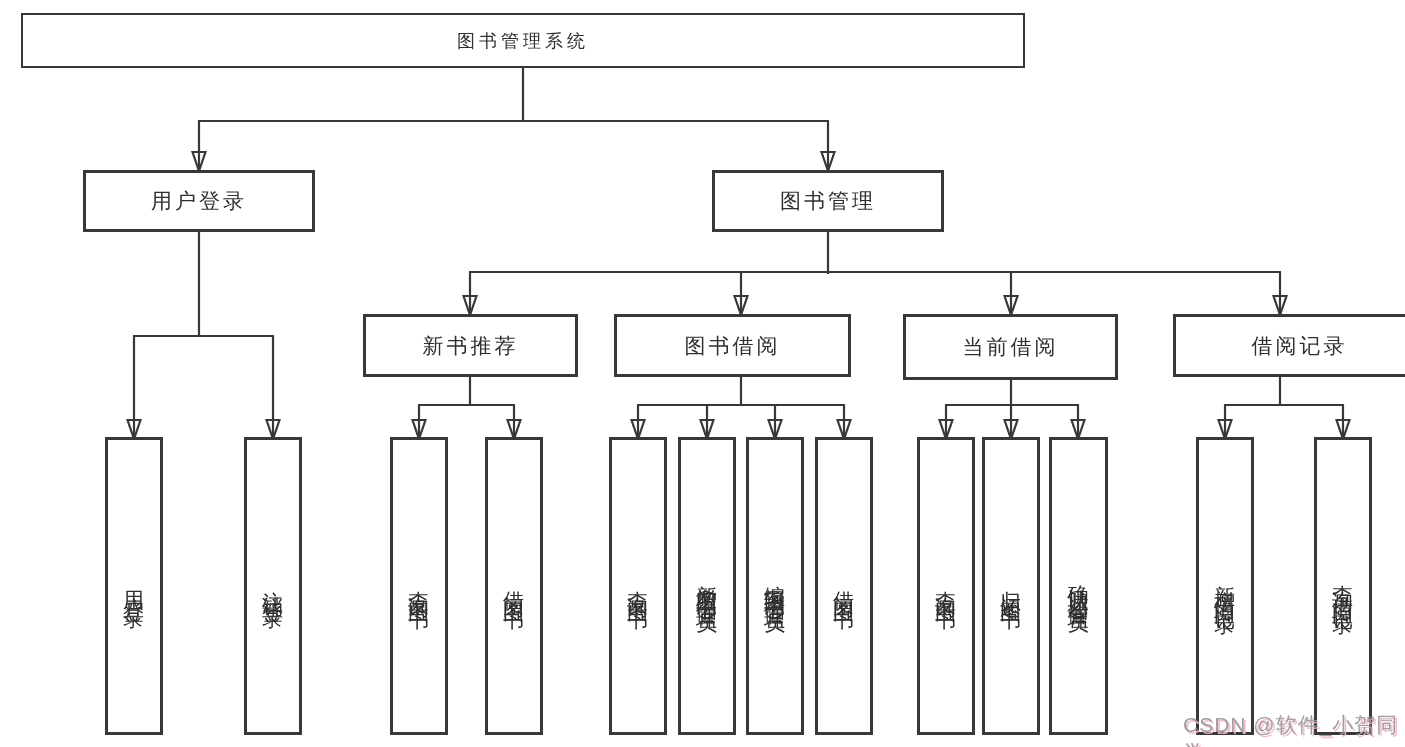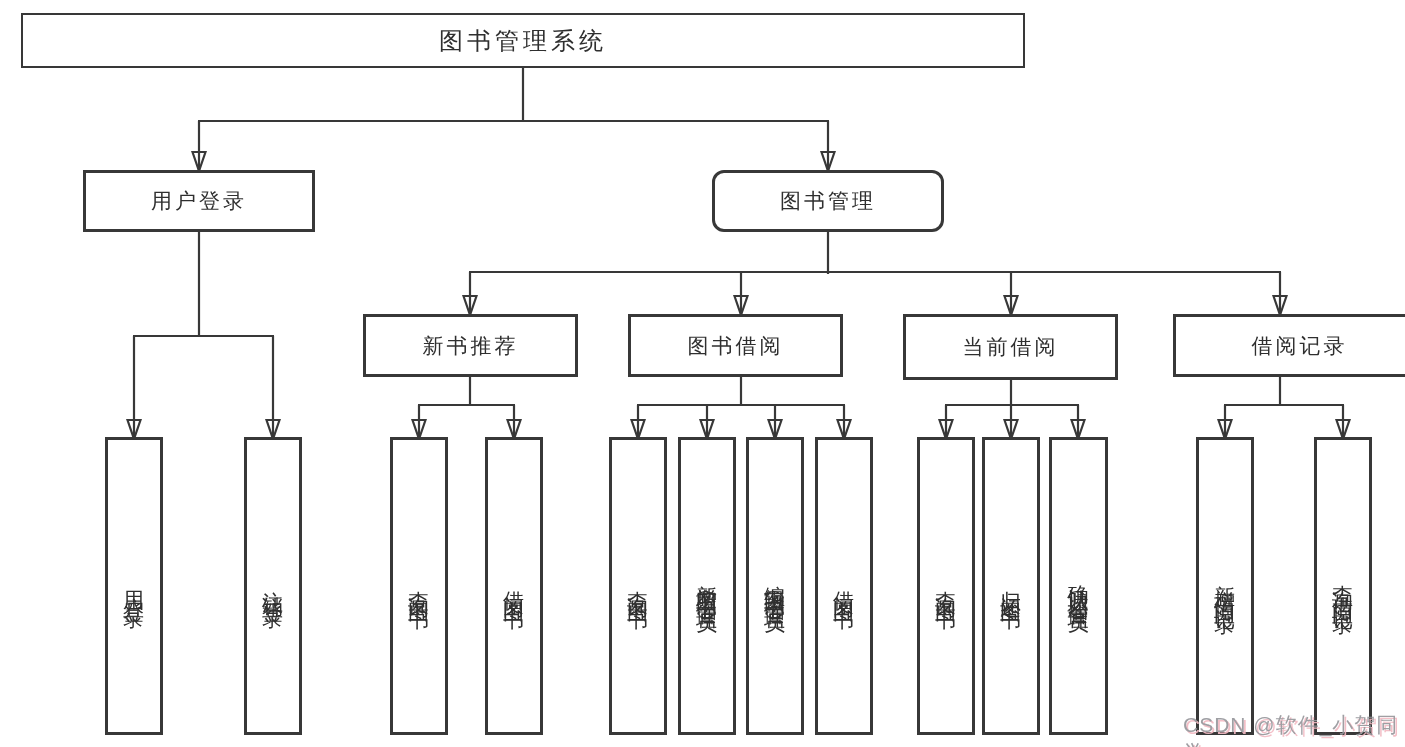--- a/index.html
+++ b/index.html
@@ -14,21 +14,21 @@
   #wires{position:absolute;left:0;top:0;width:1405px;height:747px;pointer-events:none;}
   #wires path, #wires line{stroke:#383838;stroke-width:2.2;fill:none;}
   #wires line.arrow{marker-end:url(#ah);}
   .box{
     position:absolute;box-sizing:border-box;background:#ffffff;
     border:3px solid #383838;
     display:flex;align-items:center;justify-content:center;
     text-align:center;white-space:nowrap;
   }
   .h{font-size:21px;letter-spacing:3px;}
-  .root{border-width:2px;font-size:24px;letter-spacing:4px;}
+  .root{border-width:2px;font-size:18px;letter-spacing:4px;}
   .v{
     writing-mode:vertical-rl;
     font-size:21px;line-height:1;letter-spacing:6px;
     white-space:normal;
   }
   #watermark{
     position:absolute;left:1183px;top:711px;
     font-size:21px;letter-spacing:1px;
     color:#97979c;
     text-shadow:2px 2px 0 #f2bac3;
@@ -87,24 +87,24 @@
     <line class="arrow" x1="1011" y1="405" x2="1011" y2="439"></line>
     <line class="arrow" x1="1078" y1="405" x2="1078" y2="439"></line>
 
     <line class="arrow" x1="1225" y1="405" x2="1225" y2="439"></line>
     <line class="arrow" x1="1343" y1="405" x2="1343" y2="439"></line>
   </svg>
 
   <div class="box h root" style="left:21px;top:13px;width:1004px;height:55px;">图书管理系统</div>
 
   <div class="box h" style="left:83px;top:170px;width:232px;height:62px;">用户登录</div>
-  <div class="box h" style="left:712px;top:170px;width:232px;height:62px;border-radius:12px;">图书管理</div>
+  <div class="box h" style="left:712px;top:170px;width:232px;height:62px;">图书管理</div>
 
   <div class="box h" style="left:363px;top:314px;width:215px;height:63px;">新书推荐</div>
-  <div class="box h" style="left:628px;top:314px;width:215px;height:63px;">图书借阅</div>
+  <div class="box h" style="left:614px;top:314px;width:237px;height:63px;">图书借阅</div>
   <div class="box h" style="left:903px;top:314px;width:215px;height:66px;">当前借阅</div>
   <div class="box h" style="left:1173px;top:314px;width:253px;height:63px;">借阅记录</div>
 
   <div class="box v" style="left:105px;top:437px;width:58px;height:298px;">用户登录</div>
   <div class="box v" style="left:244px;top:437px;width:58px;height:298px;">注销登录</div>
 
   <div class="box v" style="left:390px;top:437px;width:58px;height:298px;">查询图书</div>
   <div class="box v" style="left:485px;top:437px;width:58px;height:298px;">借阅图书</div>
 
   <div class="box v" style="left:609px;top:437px;width:58px;height:298px;">查询图书</div>

